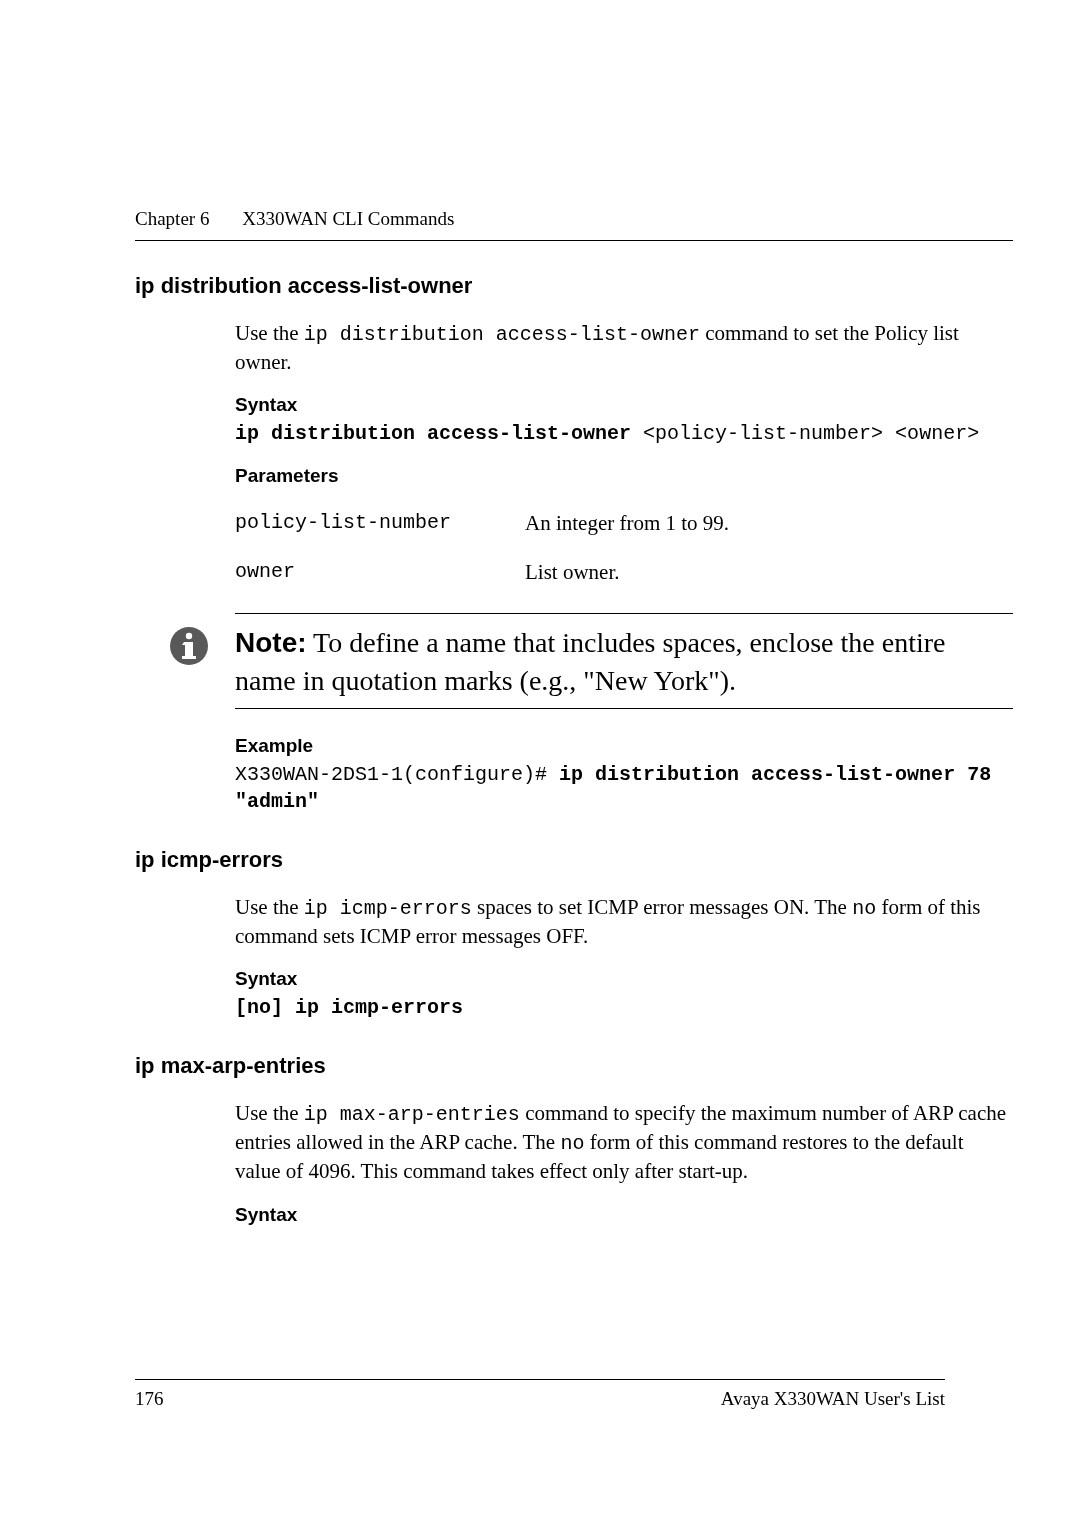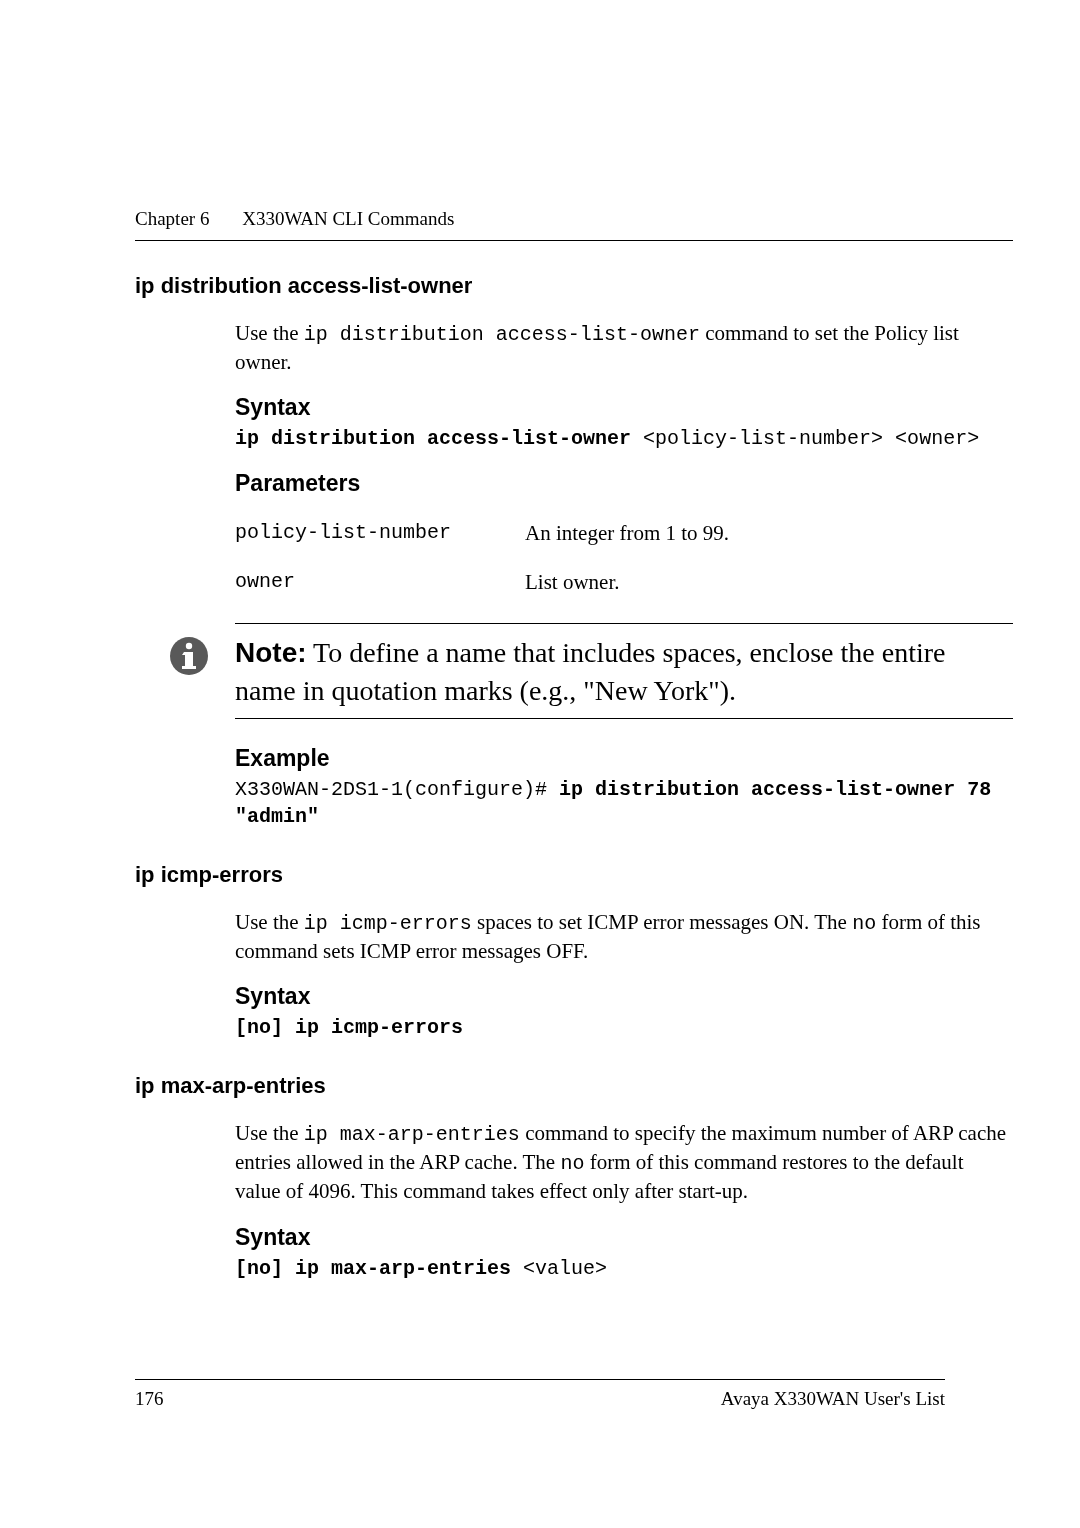--- a/index.html
+++ b/index.html
@@ -39,21 +39,21 @@
     margin-left: 100px;
   }
   .para {
     font-size: 21px;
     line-height: 1.35;
     margin: 0 0 6px 0;
   }
   .subhead {
     font-family: Arial, Helvetica, sans-serif;
     font-weight: 700;
-    font-size: 23px;
+    font-size: 19px;
     margin-top: 18px;
     margin-bottom: 4px;
   }
   code, .mono {
     font-family: "Courier New", Courier, monospace;
     font-size: 20px;
   }
   .mono-block {
     font-family: "Courier New", Courier, monospace;
     font-size: 20px;
@@ -182,21 +182,20 @@
   </div>
 
   <div class="section-title">ip max-arp-entries</div>
 
   <div class="body-indent">
     <p class="para">
       <span>Use the </span><span class="mono">ip max-arp-entries</span><span> command to specify the maximum number of ARP cache entries allowed in the ARP cache. The </span><span class="mono">no</span><span> form of this command restores to the default value of 4096. This command takes effect only after start-up.</span>
     </p>
 
     <div class="subhead">Syntax</div>
-    <div class="mono-block"><span class="mono-strong">[no] ip max-arp-entries</span><span> &lt;value&gt;</span></div>
   </div>
 
 </div>
 
 <div class="footer">
   <hr class="footer-rule">
   <div class="footer-row">
     <span>176</span>
     <span>Avaya X330WAN User's List</span>
   </div>

